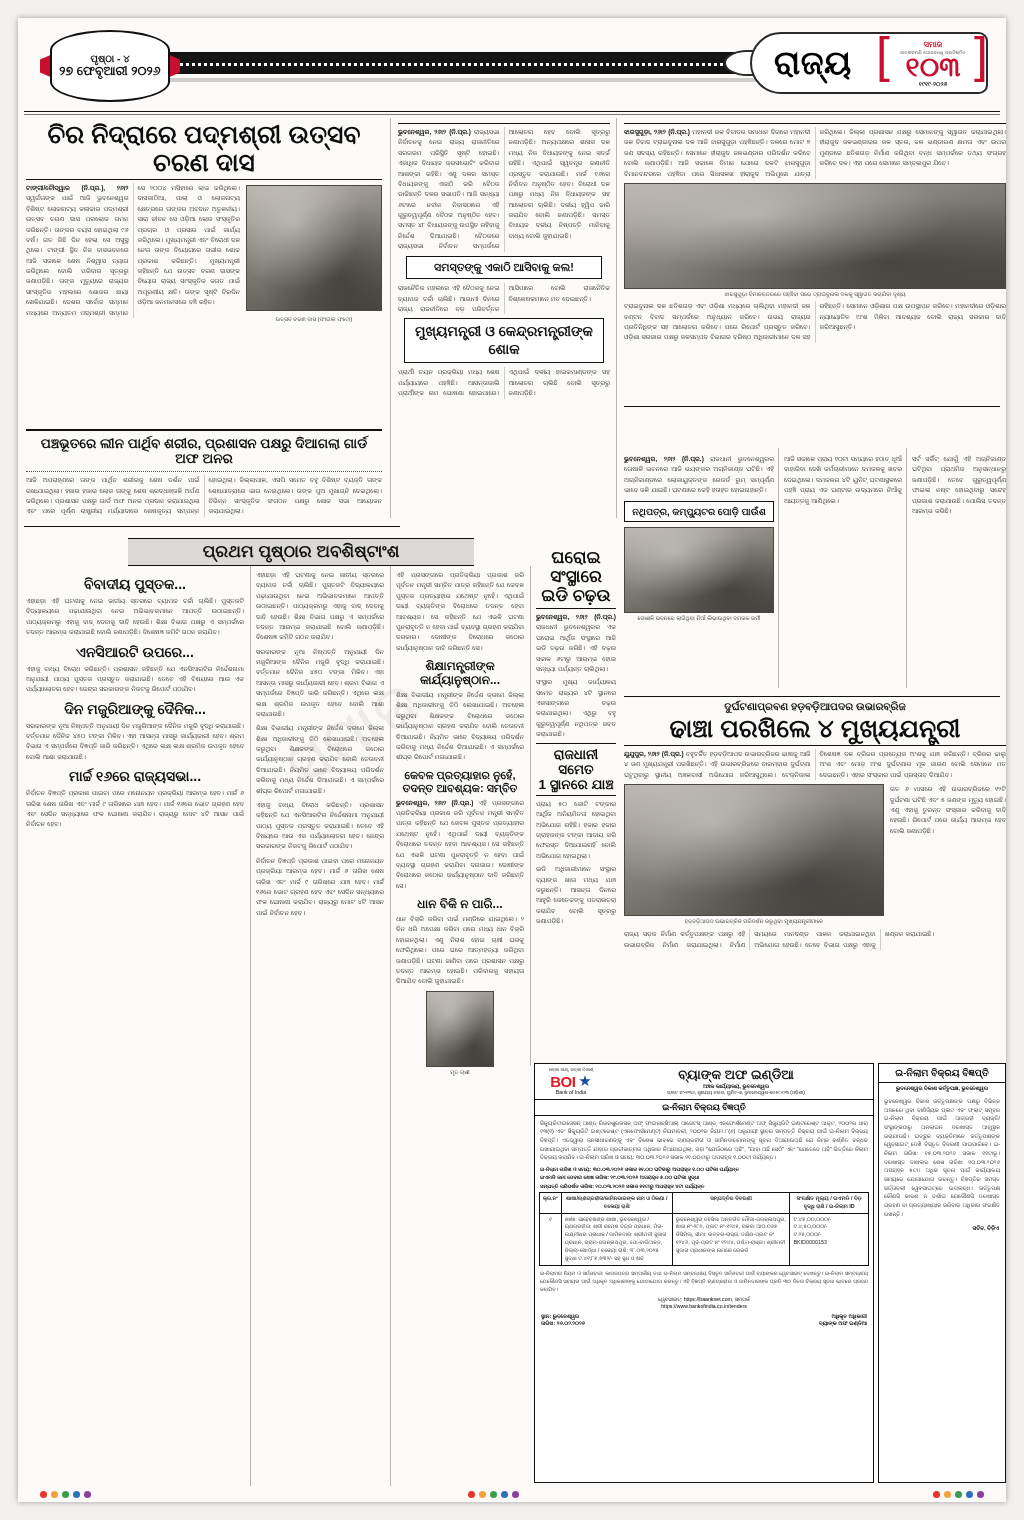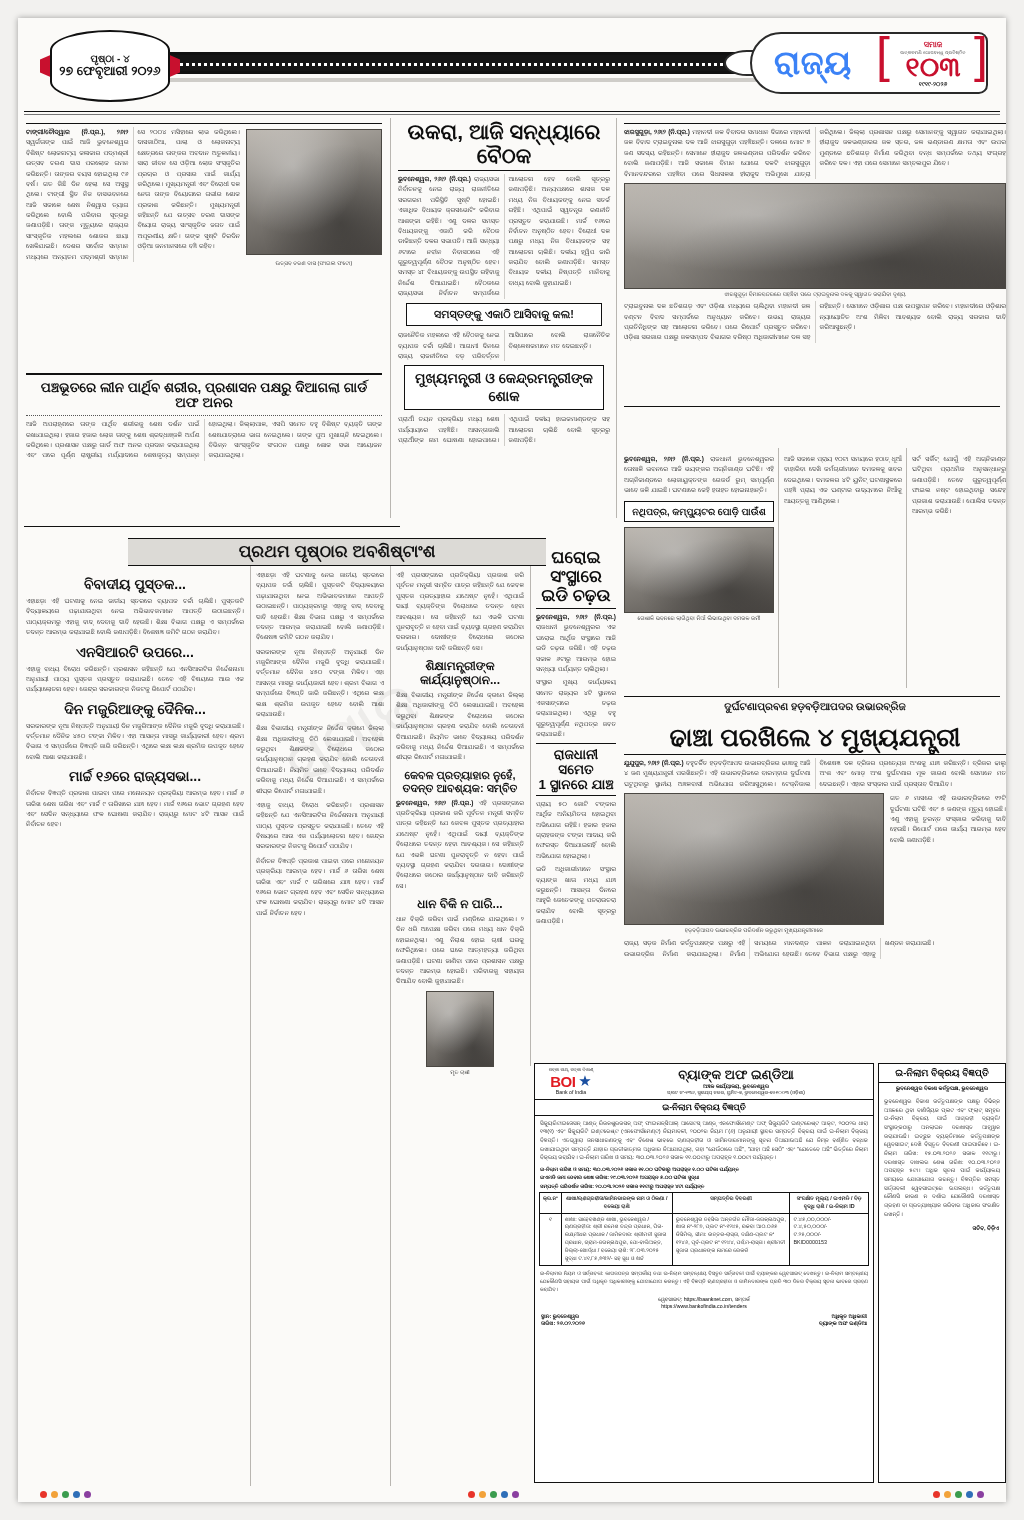--- a/index.html
+++ b/index.html
@@ -65,21 +65,21 @@
     background: #fff; border: 2px solid #2a2a2a;
     border-radius: 50% 0 0 50%;
   }
   .brand .plate2 {
     position: absolute; left: 30px; top: 4px; right: 0; height: 62px;
     background: #fff; border: 2px solid #2a2a2a;
     border-radius: 34px 10px 10px 34px;
     display: flex; align-items: center;
   }
   .brand .rajya {
-    font-size: 33px; font-weight: bold; color: #3b82f6;
+    font-size: 33px; font-weight: bold; color: #000000;
     margin-left: 22px; letter-spacing: .5px;
   }
   .brand .logo {
     position: absolute; right: 12px; top: 8px; width: 86px; height: 56px;
     display: flex; flex-direction: column; align-items: center; justify-content: center;
   }
   .brand .logo .lg-top { font-size: 8px; color: #c8102e; font-weight: bold; }
   .brand .logo .lg-sub { font-size: 4.5px; color: #333; letter-spacing: .2px; }
   .brand .logo .lg-big { font-size: 27px; color: #c8102e; font-weight: bold; line-height: .95; }
   .brand .logo .lg-yr { font-size: 6px; color: #222; font-weight: bold; }
@@ -202,20 +202,21 @@
 
   <div class="hline" style="left:6px; right:6px; top:93px;"></div>
   <div class="hline" style="left:6px; right:6px; top:96px; background:#777;"></div>
 
   <div class="wm">ସମାଜ</div>
 
   <div class="vline" style="left:372px; top:100px; height:400px;"></div>
   <div class="vline" style="left:598px; top:100px; height:400px;"></div>
 
   <div class="col" style="left:8px; top:102px; width:356px;">
+    <div class="hl hl-xl">ଚିର ନିଦ୍ରାରେ ପଦ୍ମଶ୍ରୀ ଉତ୍ସବ ଚରଣ ଦାସ</div>
     <div class="rule"></div>
 
     <div style="position:relative; min-height:240px;">
       <div class="photo" style="float:right; width:136px; height:126px; margin:2px 0 3px 6px;"></div>
       <div class="caption" style="float:right; width:136px; clear:right; margin-bottom:4px;">ଉତ୍ସବ ଚରଣ ଦାସ (ଫାଇଲ ଫଟୋ)</div>
       <div class="body cols2" style="column-count:2;">
         <span class="dateline">ଟାଙ୍ଗୀ/ଚୌଦ୍ୱାର (ନି.ପ୍ର.), ୨୬ା୨</span>
         <span>ସ୍ୱର୍ଗତାଙ୍କ ପାଇଁ ଆଜି ଭୁବନେଶ୍ୱର ବିଶିଷ୍ଟ ଲୋକନାଟ୍ୟ କଳାକାର ପଦ୍ମଶ୍ରୀ ଉତ୍ସବ ଚରଣ ଦାସ ପରଲୋକ ଗମନ କରିଛନ୍ତି। ତାଙ୍କର ବୟସ ହୋଇଥିଲା ୯୬ ବର୍ଷ। ଗତ କିଛି ଦିନ ହେଲା ସେ ଅସୁସ୍ଥ ଥିଲେ। ଟାଙ୍ଗୀ ସ୍ଥିତ ନିଜ ବାସଭବନରେ ଆଜି ସକାଳେ ଶେଷ ନିଶ୍ୱାସ ତ୍ୟାଗ କରିଥିଲେ ବୋଲି ପରିବାର ସୂତ୍ରରୁ ଜଣାପଡ଼ିଛି। ତାଙ୍କ ମୃତ୍ୟୁରେ ରାଜ୍ୟର ସାଂସ୍କୃତିକ ମହଲରେ ଶୋକର ଛାୟା ଖେଳିଯାଇଛି।</span>
         <span>ଦେଶର ସର୍ବୋଚ୍ଚ ସମ୍ମାନ ମଧ୍ୟରେ ଅନ୍ୟତମ ପଦ୍ମଶ୍ରୀ ସମ୍ମାନ ସେ ୨୦୦୪ ମସିହାରେ ଲାଭ କରିଥିଲେ। ଦାସକାଠିଆ, ପାଲା ଓ ଲୋକନାଟ୍ୟ କ୍ଷେତ୍ରରେ ତାଙ୍କର ଅବଦାନ ଅତୁଳନୀୟ। ସାରା ଜୀବନ ସେ ଓଡ଼ିଆ ଲୋକ ସଂସ୍କୃତିର ପ୍ରଚାର ଓ ପ୍ରସାର ପାଇଁ କାର୍ଯ୍ୟ କରିଥିଲେ।</span>
         <span>ମୁଖ୍ୟମନ୍ତ୍ରୀ ଏବଂ ବିରୋଧୀ ଦଳ ନେତା ତାଙ୍କ ବିୟୋଗରେ ଗଭୀର ଶୋକ ପ୍ରକାଶ କରିଛନ୍ତି। ମୁଖ୍ୟମନ୍ତ୍ରୀ କହିଛନ୍ତି ଯେ ଉତ୍ସବ ଚରଣ ଦାସଙ୍କ ବିୟୋଗ ରାଜ୍ୟ ସାଂସ୍କୃତିକ ଜଗତ ପାଇଁ ଅପୂରଣୀୟ କ୍ଷତି। ତାଙ୍କ ସୃଷ୍ଟି ଚିରଦିନ ଓଡ଼ିଆ ଜନମାନସରେ ବଞ୍ଚି ରହିବ।</span>
@@ -225,21 +226,20 @@
     <div class="rule-thick" style="margin-top:6px;"></div>
     <div class="hl hl-sm" style="padding:2px 4px;">ପଞ୍ଚଭୂତରେ ଲୀନ ପାର୍ଥିବ ଶରୀର, ପ୍ରଶାସନ ପକ୍ଷରୁ ଦିଆଗଲା ଗାର୍ଡ ଅଫ ଅନର</div>
     <div class="rule-dot"></div>
     <div class="body cols2" style="column-count:2; margin-top:2px;">
       <span>ଆଜି ଅପରାହ୍ଣରେ ତାଙ୍କ ପାର୍ଥିବ ଶରୀରକୁ ଶେଷ ଦର୍ଶନ ପାଇଁ ରଖାଯାଇଥିଲା। ହଜାର ହଜାର ଲୋକ ତାଙ୍କୁ ଶେଷ ଶ୍ରଦ୍ଧାଞ୍ଜଳି ଅର୍ପଣ କରିଥିଲେ। ପ୍ରଶାସନ ପକ୍ଷରୁ ଗାର୍ଡ ଅଫ ଅନର ପ୍ରଦାନ କରାଯାଇଥିଲା ଏବଂ ପରେ ପୂର୍ଣ୍ଣ ରାଷ୍ଟ୍ରୀୟ ମର୍ଯ୍ୟାଦାରେ ଶେଷକୃତ୍ୟ ସମ୍ପନ୍ନ ହୋଇଥିଲା।</span>
       <span>ଜିଲ୍ଲାପାଳ, ଏସପି ସମେତ ବହୁ ବିଶିଷ୍ଟ ବ୍ୟକ୍ତି ତାଙ୍କ ଶେଷଯାତ୍ରାରେ ଭାଗ ନେଇଥିଲେ। ତାଙ୍କ ପୁଅ ମୁଖାଗ୍ନି ଦେଇଥିଲେ। ବିଭିନ୍ନ ସାଂସ୍କୃତିକ ସଂଗଠନ ପକ୍ଷରୁ ଶୋକ ସଭା ଆୟୋଜନ କରାଯାଇଥିଲା।</span>
     </div>
   </div>
 
   <div class="col" style="left:380px; top:102px; width:212px;">
-    <div class="hl hl-lg">ଉକରା, ଆଜି ସନ୍ଧ୍ୟାରେ ବୈଠକ</div>
     <div class="rule"></div>
     <div class="body cols2" style="column-count:2;">
       <span class="dateline">ଭୁବନେଶ୍ୱର, ୨୬ା୨ (ନି.ପ୍ର.)</span>
       <span>ରାଜ୍ୟସଭା ନିର୍ବାଚନକୁ ନେଇ ରାଜ୍ୟ ରାଜନୀତିରେ ସରଗରମ ପରିସ୍ଥିତି ସୃଷ୍ଟି ହୋଇଛି। ଏକାଧିକ ବିଧାୟକ କ୍ରସଭୋଟିଂ କରିବାର ଆଶଙ୍କା ରହିଛି। ଏଣୁ ଦଳର ସମସ୍ତ ବିଧାୟକଙ୍କୁ ଏକାଠି କରି ବୈଠକ ଡାକିଛନ୍ତି ଦଳର ସଭାପତି।</span>
       <span>ଆଜି ସନ୍ଧ୍ୟା ୬ଟାରେ ନବୀନ ନିବାସଠାରେ ଏହି ଗୁରୁତ୍ୱପୂର୍ଣ୍ଣ ବୈଠକ ଅନୁଷ୍ଠିତ ହେବ। ସମସ୍ତ ୪୮ ବିଧାୟକଙ୍କୁ ଉପସ୍ଥିତ ରହିବାକୁ ନିର୍ଦ୍ଦେଶ ଦିଆଯାଇଛି। ବୈଠକରେ ରାଜ୍ୟସଭା ନିର୍ବାଚନ ସମ୍ପର୍କରେ ଆଲୋଚନା ହେବ ବୋଲି ସୂତ୍ରରୁ ଜଣାପଡ଼ିଛି।</span>
       <span>ଅନ୍ୟପକ୍ଷରେ ଶାସକ ଦଳ ମଧ୍ୟ ନିଜ ବିଧାୟକଙ୍କୁ ନେଇ ସତର୍କ ରହିଛି। ଏଥିପାଇଁ ସ୍ୱତନ୍ତ୍ର ରଣନୀତି ପ୍ରସ୍ତୁତ କରାଯାଉଛି। ମାର୍ଚ୍ଚ ୧୬ରେ ନିର୍ବାଚନ ଅନୁଷ୍ଠିତ ହେବ।</span>
       <span>ବିରୋଧୀ ଦଳ ପକ୍ଷରୁ ମଧ୍ୟ ନିଜ ବିଧାୟକଙ୍କ ସହ ଆଲୋଚନା ଚାଲିଛି। ଦଳୀୟ ହ୍ୱିପ ଜାରି କରାଯିବ ବୋଲି ଜଣାପଡ଼ିଛି। ସମସ୍ତ ବିଧାୟକ ଦଳୀୟ ନିଷ୍ପତ୍ତି ମାନିବାକୁ ବାଧ୍ୟ ବୋଲି କୁହାଯାଇଛି।</span>
     </div>
     <div class="boxnote" style="margin:4px 8px;">ସମସ୍ତଙ୍କୁ ଏକାଠି ଆସିବାକୁ କଲ!</div>
     <div class="body cols2" style="column-count:2;">
@@ -286,40 +286,40 @@
     <div class="body">ଆଜି ସକାଳେ ପ୍ରାୟ ୧୦ଟା ସମୟରେ ହଠାତ୍ ଧୂଆଁ ବାହାରିବା ଦେଖି କର୍ମଚାରୀମାନେ ଦମକଳକୁ ଖବର ଦେଇଥିଲେ। ଦମକଳର ୪ଟି ୟୁନିଟ୍ ଘଟଣାସ୍ଥଳରେ ପହଞ୍ଚି ପ୍ରାୟ ଏକ ଘଣ୍ଟାର ଉଦ୍ୟମରେ ନିଆଁକୁ ଆୟତ୍ତକୁ ଆଣିଥିଲେ।</div>
   </div>
 
   <div class="col" style="left:894px; top:436px; width:94px;">
     <div class="body">ସର୍ଟ ସର୍କିଟ୍ ଯୋଗୁଁ ଏହି ଅଗ୍ନିକାଣ୍ଡ ଘଟିଥିବା ପ୍ରାଥମିକ ଅନୁସନ୍ଧାନରୁ ଜଣାପଡ଼ିଛି। ତେବେ ଗୁରୁତ୍ୱପୂର୍ଣ୍ଣ ଫାଇଲ ନଷ୍ଟ ହୋଇଥିବାରୁ ସନ୍ଦେହ ପ୍ରକାଶ କରାଯାଉଛି। ପୋଲିସ ତଦନ୍ତ ଆରମ୍ଭ କରିଛି।</div>
   </div>
 
   <div class="hline" style="left:606px; right:6px; top:678px;"></div>
   <div class="col" style="left:606px; top:682px; width:382px;">
     <div class="kicker">ଦୁର୍ଘଟଣାପ୍ରବଣ ହଡ଼ବଡ଼ିଆପଦର ଉଭାରବ୍ରିଜ</div>
-    <div class="hl hl-xl" style="margin-top:10px;">ଢାଞ୍ଚା ପରଖିଲେ ୪ ମୁଖ୍ୟଯନ୍ତ୍ରୀ</div>
+    <div class="hl hl-xl" style="margin-top:1px;">ଢାଞ୍ଚା ପରଖିଲେ ୪ ମୁଖ୍ୟଯନ୍ତ୍ରୀ</div>
     <div class="rule"></div>
     <div class="body cols2" style="column-count:2;">
       <span class="dateline">ଯୁଯୁପୁର, ୨୬ା୨ (ନି.ପ୍ର.)</span>
       <span>ବହୁଚର୍ଚ୍ଚିତ ହଡ଼ବଡ଼ିଆପଦ ଉଭାରବ୍ରିଜର ଢାଞ୍ଚାକୁ ଆଜି ୪ ଜଣ ମୁଖ୍ୟଯନ୍ତ୍ରୀ ପରଖିଛନ୍ତି। ଏହି ଉଭାରବ୍ରିଜରେ ବାରମ୍ବାର ଦୁର୍ଘଟଣା ଘଟୁଥିବାରୁ ସ୍ଥାନୀୟ ଅଞ୍ଚଳବାସୀ ଅଭିଯୋଗ କରିଆସୁଥିଲେ।</span>
       <span>ଟେକ୍ନିକାଲ ବିଶେଷଜ୍ଞ ଦଳ ବ୍ରିଜର ପ୍ରତ୍ୟେକ ଅଂଶକୁ ଯାଞ୍ଚ କରିଛନ୍ତି। ବ୍ରିଜର ଢାଲୁ ଅଂଶ ଏବଂ ମୋଡ଼ ଅଂଶ ଦୁର୍ଘଟଣାର ମୂଳ କାରଣ ବୋଲି ସେମାନେ ମତ ଦେଇଛନ୍ତି। ଏହାର ସଂସ୍କାର ପାଇଁ ପ୍ରସ୍ତାବ ଦିଆଯିବ।</span>
     </div>
     <div style="position:relative; margin-top:4px;">
       <div class="photo" style="float:left; width:260px; height:132px; margin-right:6px;"></div>
       <div class="body" style="overflow:hidden;">ଗତ ୬ ମାସରେ ଏହି ଉଭାରବ୍ରିଜରେ ୧୨ଟି ଦୁର୍ଘଟଣା ଘଟିଛି ଏବଂ ୫ ଜଣଙ୍କ ମୃତ୍ୟୁ ହୋଇଛି। ଏଣୁ ଏହାକୁ ତୁରନ୍ତ ସଂସ୍କାର କରିବାକୁ ଦାବି ହେଉଛି। ରିପୋର୍ଟ ପରେ କାର୍ଯ୍ୟ ଆରମ୍ଭ ହେବ ବୋଲି ଜଣାପଡ଼ିଛି।</div>
       <div style="clear:both;"></div>
       <div class="caption" style="width:260px;">ହଡ଼ବଡ଼ିଆପଦ ଉଭାରବ୍ରିଜ ପରିଦର୍ଶନ କରୁଥିବା ମୁଖ୍ୟଯନ୍ତ୍ରୀମାନେ</div>
     </div>
     <div class="body cols3" style="margin-top:4px;">
       <span>ରାଜ୍ୟ ସଡ଼କ ନିର୍ମାଣ କର୍ତ୍ତୃପକ୍ଷଙ୍କ ପକ୍ଷରୁ ଏହି ଉଭାରବ୍ରିଜ ନିର୍ମାଣ କରାଯାଇଥିଲା। ନିର୍ମାଣ ସମୟରେ ମାନଦଣ୍ଡ ପାଳନ କରାଯାଇନଥିବା ଅଭିଯୋଗ ହେଉଛି। ତେବେ ବିଭାଗ ପକ୍ଷରୁ ଏହାକୁ ଖଣ୍ଡନ କରାଯାଇଛି।</span>
     </div>
   </div>
 
   <div class="hline" style="left:6px; right:606px; top:508px;"></div>
-  <div class="col" style="left:110px; top:520px; width:418px;">
+  <div class="col" style="left:110px; top:520px; width:346px;">
     <div class="section-band">ପ୍ରଥମ ପୃଷ୍ଠାର ଅବଶିଷ୍ଟାଂଶ</div>
   </div>
 
   <div class="vline" style="left:232px; top:548px; height:920px;"></div>
   <div class="vline" style="left:512px; top:548px; height:500px;"></div>
   <div class="vline" style="left:372px; top:548px; height:920px;"></div>
 
   <div class="col" style="left:8px; top:552px; width:218px;">
     <div class="cont-head">ବିବାଦୀୟ ପୁସ୍ତକ...</div>
     <div class="body">ଏହାଛଡ଼ା ଏହି ଘଟଣାକୁ ନେଇ ଜାତୀୟ ସ୍ତରରେ ବ୍ୟାପକ ଚର୍ଚ୍ଚା ଚାଲିଛି। ପୁସ୍ତକଟି ବିଦ୍ୟାଳୟରେ ପଢ଼ାଯାଉଥିବା ନେଇ ଅଭିଭାବକମାନେ ଆପତ୍ତି ଉଠାଇଛନ୍ତି। ପାଠ୍ୟକ୍ରମରୁ ଏହାକୁ ବାଦ୍ ଦେବାକୁ ଦାବି ହେଉଛି। ଶିକ୍ଷା ବିଭାଗ ପକ୍ଷରୁ ଏ ସମ୍ପର୍କରେ ତଦନ୍ତ ଆରମ୍ଭ କରାଯାଇଛି ବୋଲି ଜଣାପଡ଼ିଛି। ବିଶେଷଜ୍ଞ କମିଟି ଗଠନ କରାଯିବ।</div>

